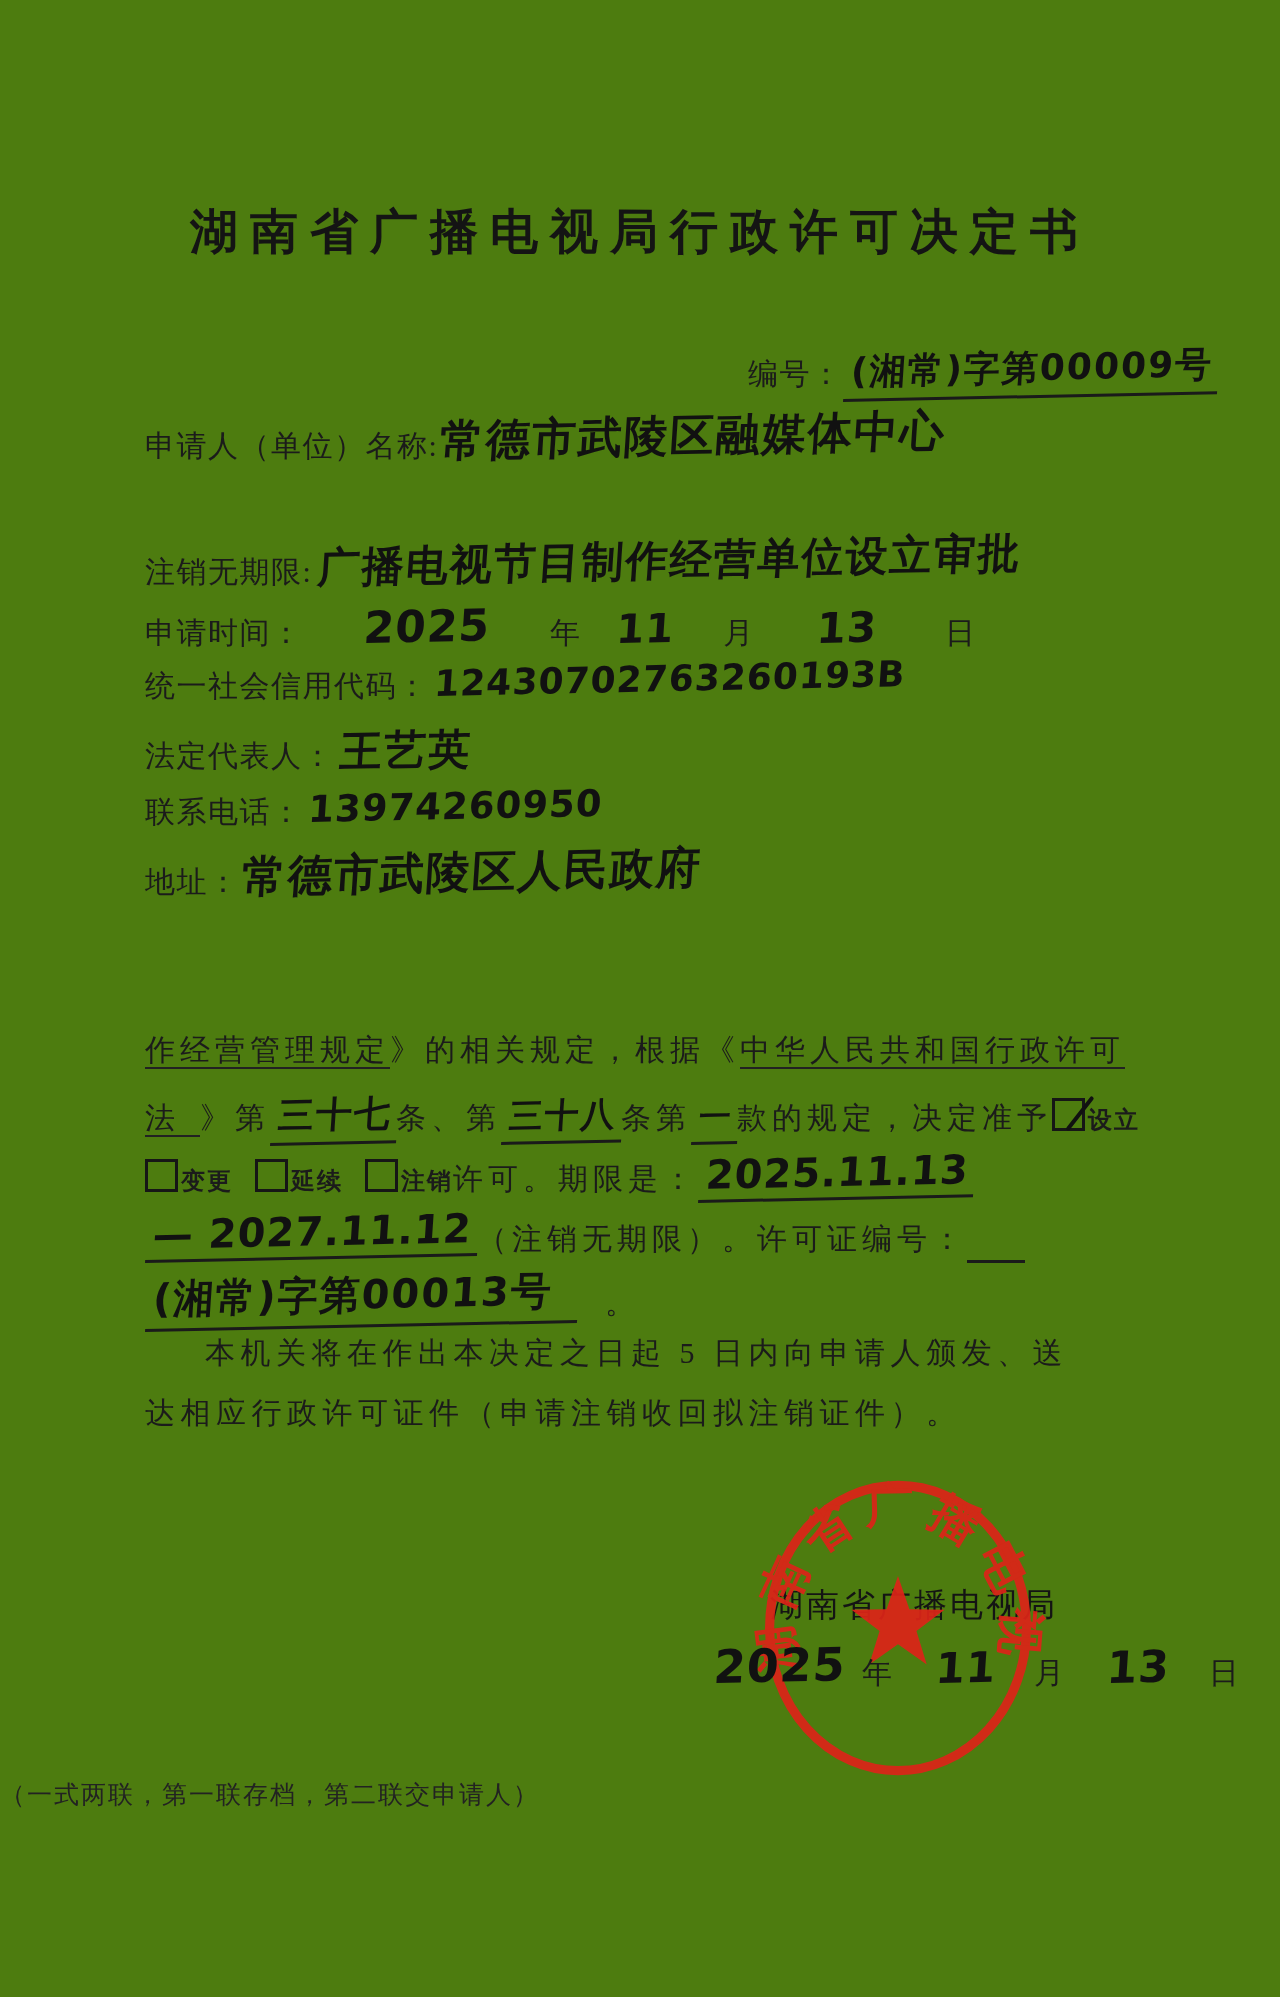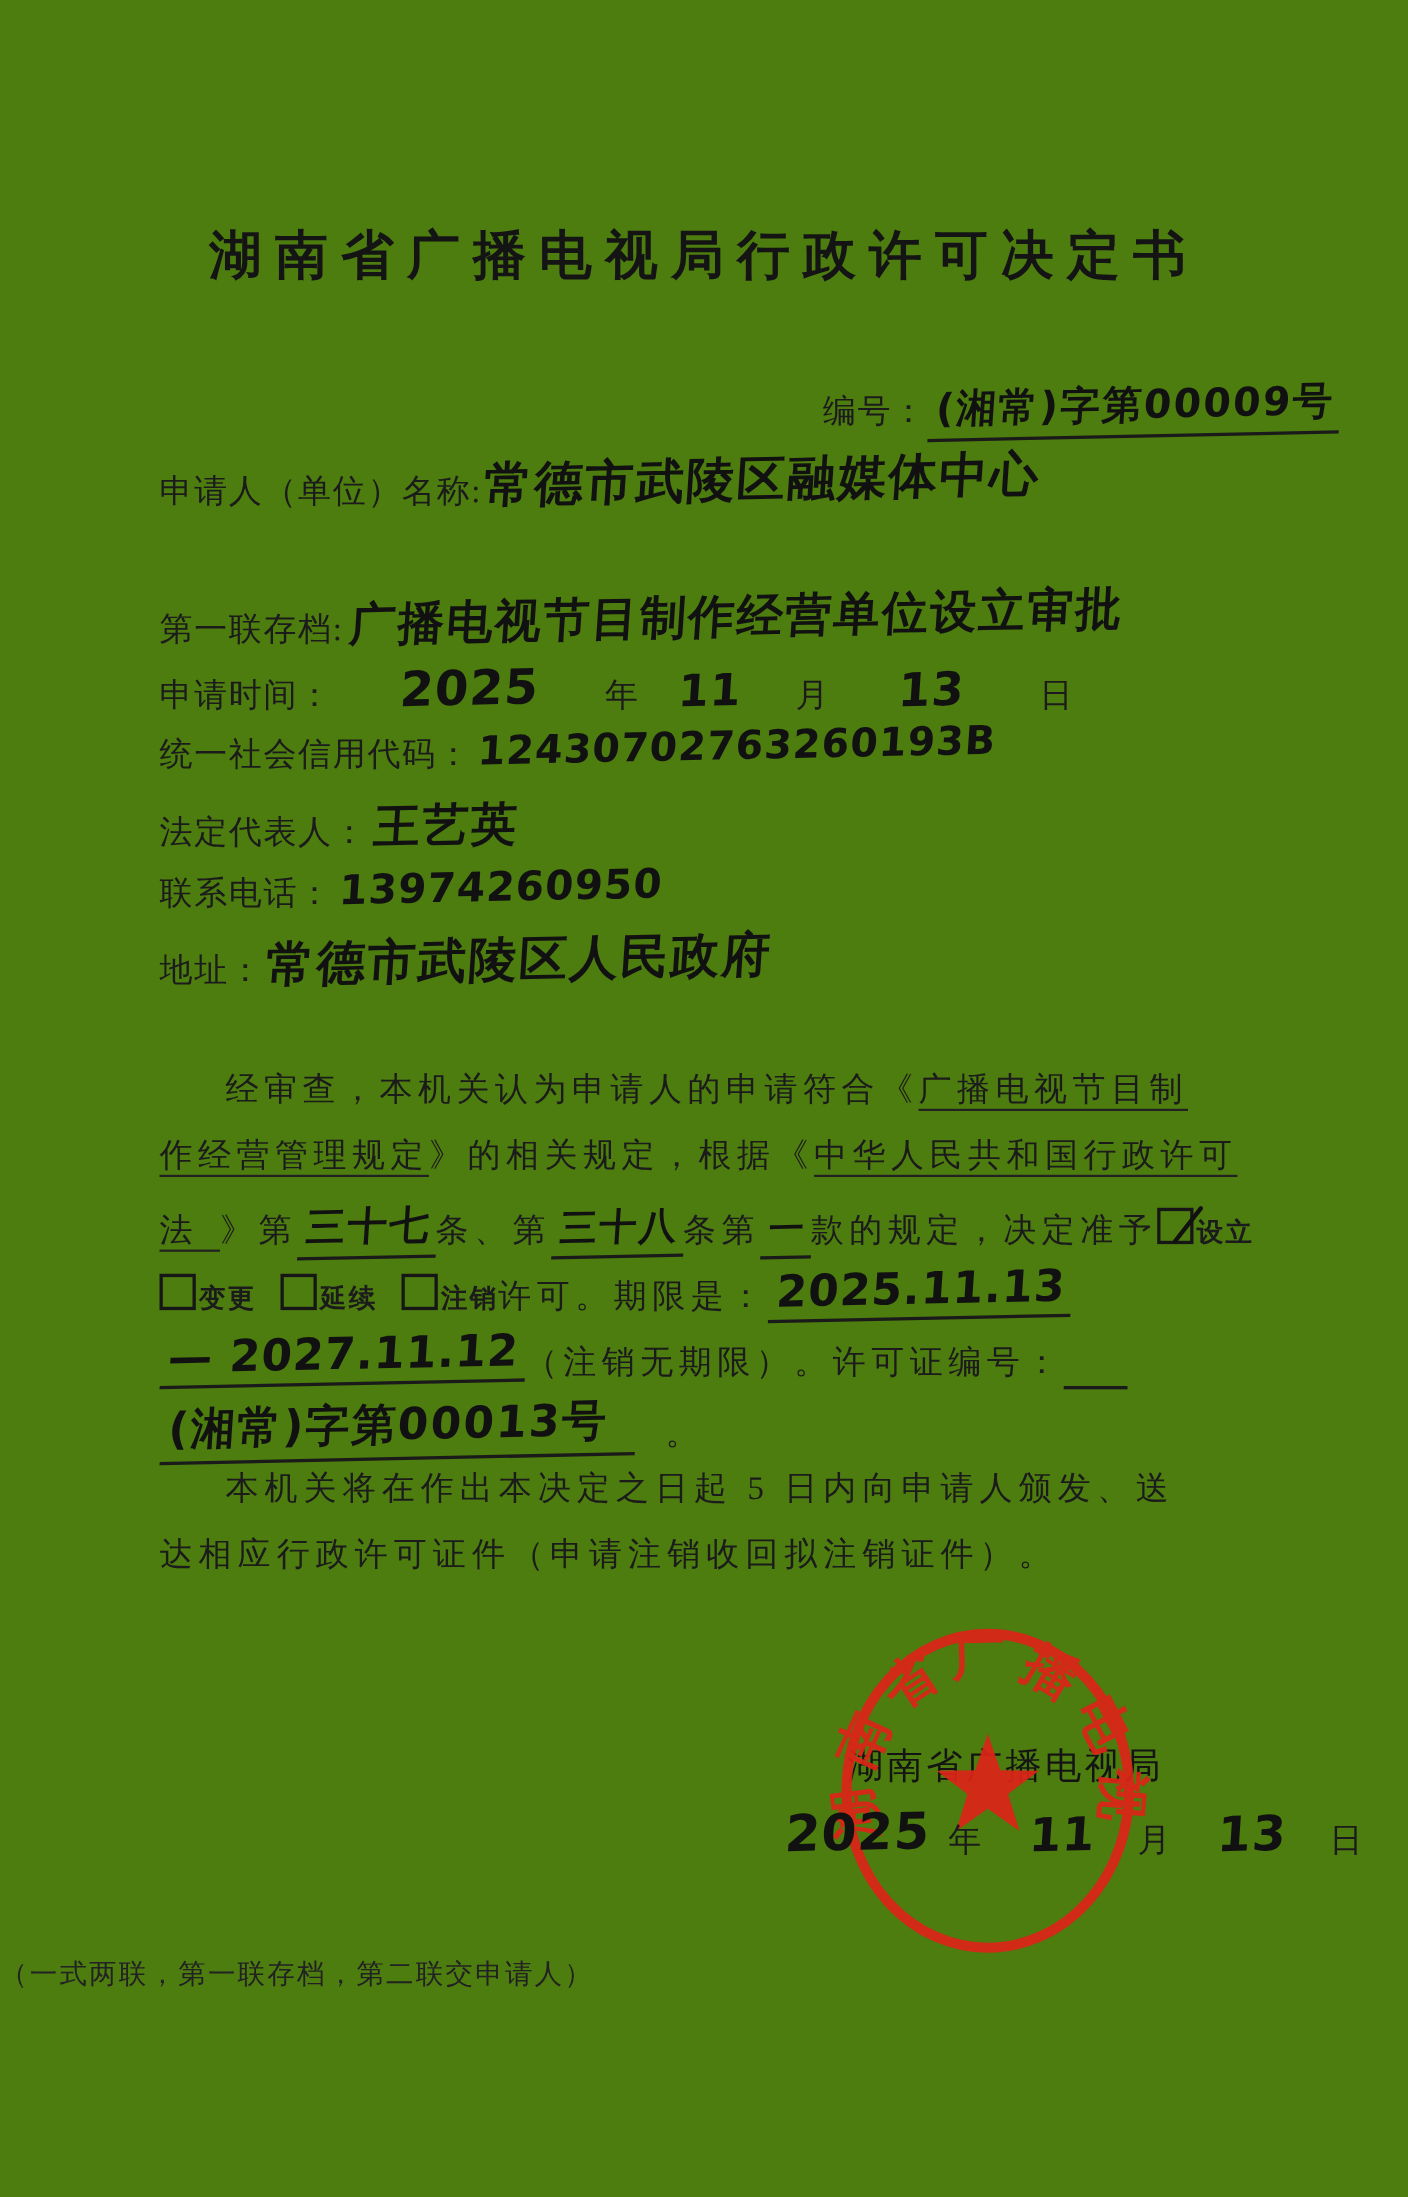--- a/index.html
+++ b/index.html
@@ -50,21 +50,21 @@
 
   <div class="row" style="left:748px;top:348px;">
     <span class="label">编号：</span><span class="hand hand-cn u" style="font-size:36px;min-width:260px;">(湘常)字第00009号</span>
   </div>
 
   <div class="row" style="left:145px;top:412px;">
     <span class="label">申请人（单位）名称:</span><span class="hand hand-cn" style="font-size:44px;">常德市武陵区融媒体中心</span>
   </div>
 
   <div class="row" style="left:145px;top:540px;">
-    <span class="label">第一联存档:</span> <span class="hand hand-cn" style="font-size:42px;">广播电视节目制作经营单位设立审批</span>
+    <span class="label">注销无期限:</span> <span class="hand hand-cn" style="font-size:42px;">广播电视节目制作经营单位设立审批</span>
   </div>
 
   <div class="row" style="left:145px;top:602px;">
     <span class="label">申请时间：</span>
     <span class="hand hand-num" style="font-size:44px;margin-left:55px;">2025</span>
     <span class="label" style="margin-left:58px;">年</span>
     <span class="hand hand-num" style="font-size:40px;margin-left:30px;">11</span>
     <span class="label" style="margin-left:46px;">月</span>
     <span class="hand hand-num" style="font-size:42px;margin-left:56px;">13</span>
     <span class="label" style="margin-left:66px;">日</span>
@@ -79,23 +79,20 @@
   </div>
 
   <div class="row" style="left:145px;top:788px;">
     <span class="label">联系电话：</span> <span class="hand hand-num" style="font-size:37px;">13974260950</span>
   </div>
 
   <div class="row" style="left:145px;top:848px;">
     <span class="label">地址：</span><span class="hand hand-cn" style="font-size:44px;">常德市武陵区人民政府</span>
   </div>
 
-  <div class="row body-line" style="left:205px;top:970px;">
-    <span>经审查，本机关认为申请人的申请符合《</span><span class="bu">广播电视节目制</span>
-  </div>
   <div class="row body-line" style="left:145px;top:1030px;">
     <span class="bu">作经营管理规定</span><span>》的相关规定，根据《</span><span class="bu">中华人民共和国行政许可</span>
   </div>
   <div class="row body-line" style="left:145px;top:1092px;">
     <span class="bu" style="padding-right:20px;">法</span><span>》第</span><span class="hand hand-cn u" style="font-size:36px;">三十七</span><span>条、第</span><span class="hand hand-cn u" style="font-size:34px;">三十八</span><span>条第</span><span class="hand hand-cn u" style="font-size:32px;">一</span><span>款的规定，决定准予</span><span class="cb"><span class="tick"></span></span><span class="opt">设立</span>
   </div>
   <div class="row body-line" style="left:145px;top:1152px;">
     <span class="cb"></span><span class="opt">变更</span><span style="display:inline-block;width:22px;"></span><span class="cb"></span><span class="opt">延续</span><span style="display:inline-block;width:22px;"></span><span class="cb"></span><span class="opt">注销</span><span>许可。期限是：</span><span class="hand hand-num u" style="font-size:40px;min-width:190px;">2025.11.13</span>
   </div>
   <div class="row body-line" style="left:145px;top:1212px;">

